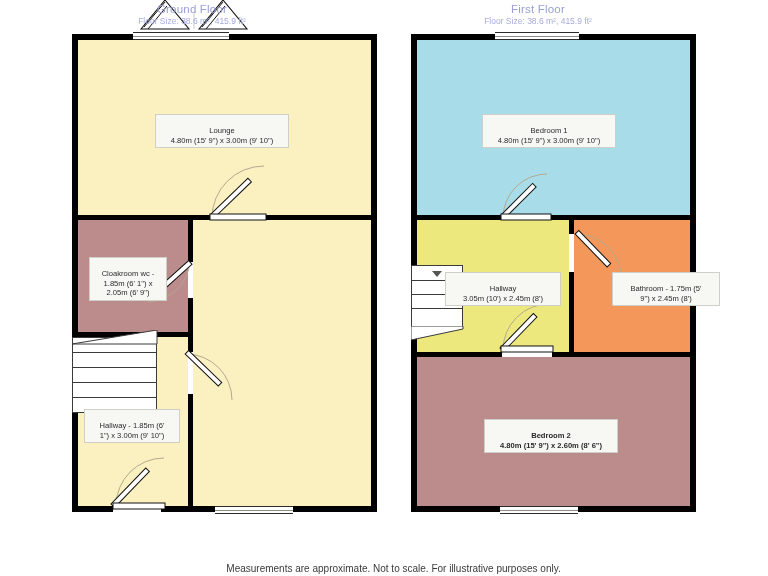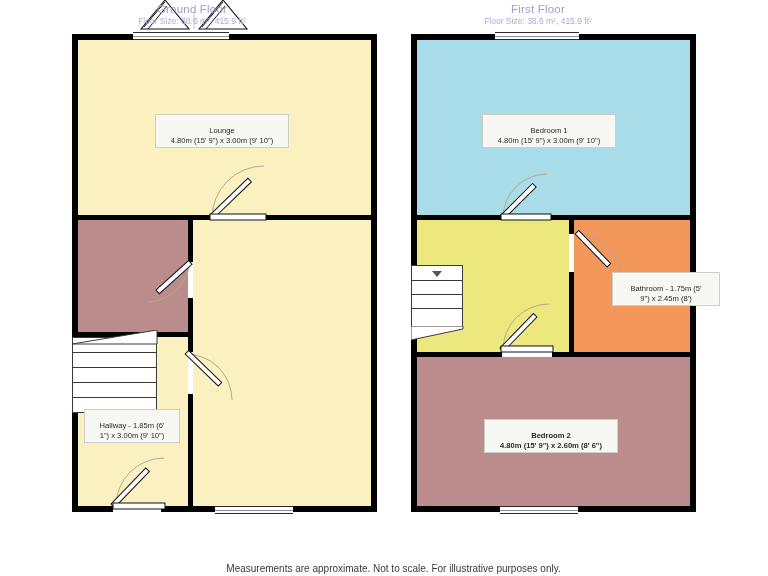--- a/index.html
+++ b/index.html
@@ -145,20 +145,25 @@
     </div>
     <svg style="position:absolute;left:72px;top:330px;" width="95" height="16" viewBox="0 0 95 16">
       <polygon points="0,14 85,0 85,14" fill="#ffffff" stroke="#3a3a3a" stroke-width="1"></polygon>
     </svg>
 
     <div class="label" style="left:155px;top:114px;width:134px;">
       <span>Lounge
 4.80m (15' 9") x 3.00m (9' 10")</span>
     </div>
 
+    <div class="label" style="left:89px;top:257px;width:78px;">
+      <span>Cloakroom wc -
+1.85m (6' 1") x
+2.05m (6' 9")</span>
+    </div>
 
 
     <div class="label" style="left:84px;top:409px;width:96px;">
       <span>Hallway - 1.85m (6'
 1") x 3.00m (9' 10")</span>
     </div>
   </div>
 
   <div class="floor" style="left:384px;top:0;width:384px;height:560px;">
 
@@ -227,20 +232,24 @@
     <div class="stair-arrow" style="left:48px;top:271px;"></div>
     <svg style="position:absolute;left:27px;top:326px;" width="60" height="16" viewBox="0 0 60 16">
       <polygon points="0,0 52,0 52,3 0,14" fill="#ffffff" stroke="#3a3a3a" stroke-width="1"></polygon>
     </svg>
 
     <div class="label" style="left:98px;top:114px;width:134px;">
       <span>Bedroom 1
 4.80m (15' 9") x 3.00m (9' 10")</span>
     </div>
 
+    <div class="label" style="left:61px;top:272px;width:116px;">
+      <span>Hallway
+3.05m (10') x 2.45m (8')</span>
+    </div>
 
     <div class="label" style="left:204px;top:272px;width:108px;margin-left:24px;">
       <span>Bathroom - 1.75m (5'
 9") x 2.45m (8')</span>
     </div>
 
     <div class="label" style="left:100px;top:419px;width:134px;font-weight:bold;">
       <span>Bedroom 2
 4.80m (15' 9") x 2.60m (8' 6")</span>
     </div>

